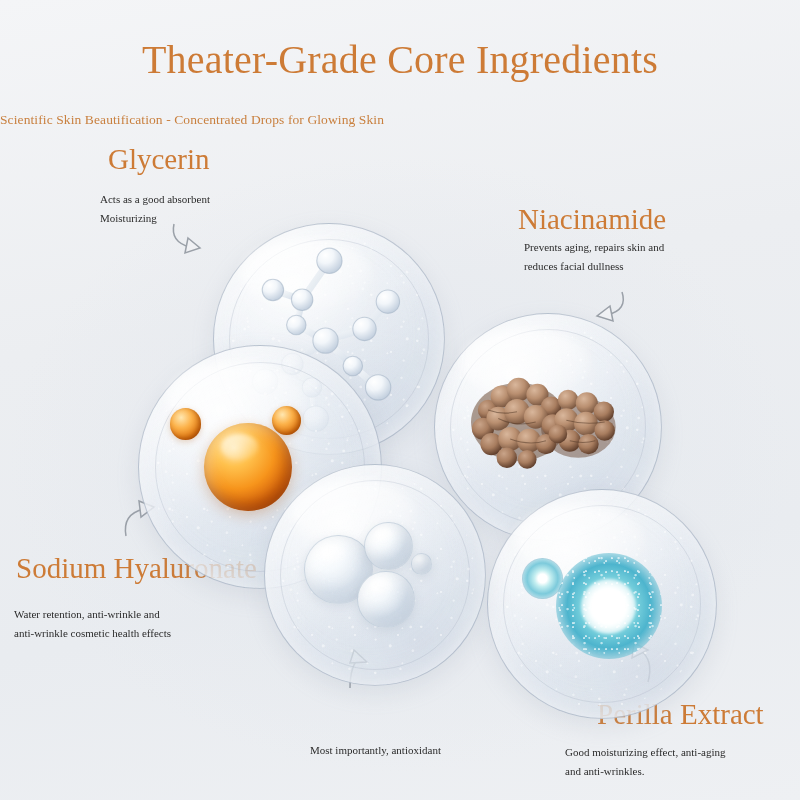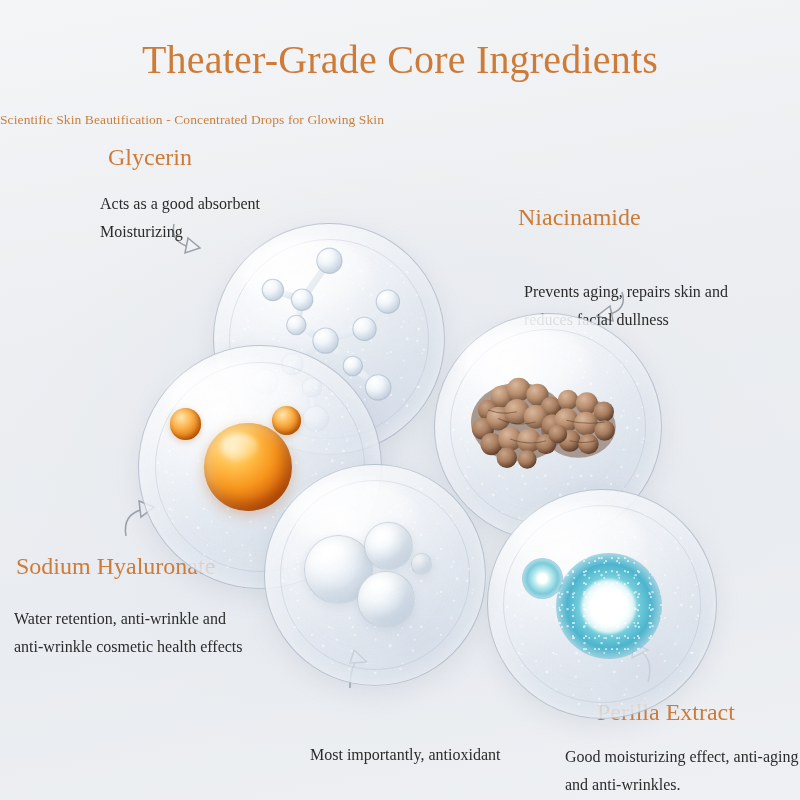--- a/index.html
+++ b/index.html
@@ -39,39 +39,39 @@
     font-size: 13.5px;
     font-weight: 400;
     color: #c9803f;
     letter-spacing: .1px;
     white-space: nowrap;
   }
 
   
   .ing-name {
     position: absolute;
-    font-size: 24px;
+    font-size: 29px;
     font-weight: 400;
     color: #cd7b36;
     white-space: nowrap;
     line-height: 1.1;
   }
   .ing-desc {
     position: absolute;
-    font-size: 16px;
+    font-size: 11px;
     font-weight: 400;
     color: #2b2b2b;
     line-height: 1.72;
     white-space: pre-line;
   }
 
   .pos-glycerin-name      { left: 108px; top: 144px; }
   .pos-glycerin-desc      { left: 100px; top: 190px; }
   .pos-niacinamide-name   { left: 518px; top: 178px; margin-top: 26px; }
-  .pos-niacinamide-desc   { left: 524px; top: 238px; margin-top: 40px; }
+  .pos-niacinamide-desc   { left: 524px; top: 238px; }
   .pos-sodium-name        { left: 16px;  top: 553px; }
   .pos-sodium-desc        { left: 14px;  top: 605px; }
   .pos-centella-name      { left: 302px; top: 699px; }
   .pos-centella-desc      { left: 310px; top: 741px; text-align: center; }
   .pos-perilla-name       { left: 597px; top: 699px; }
   .pos-perilla-desc       { left: 565px; top: 743px; }
 
   
   .arrow { position: absolute; }
   .arrow svg { display: block; overflow: visible; }

